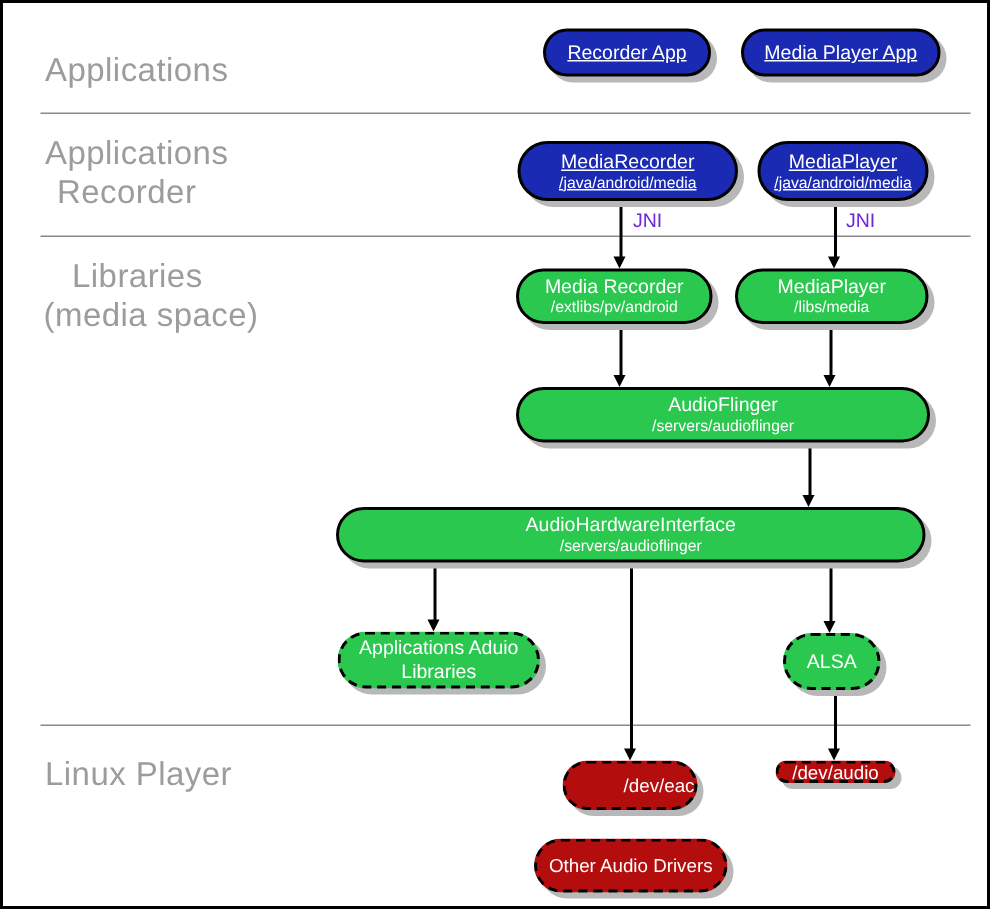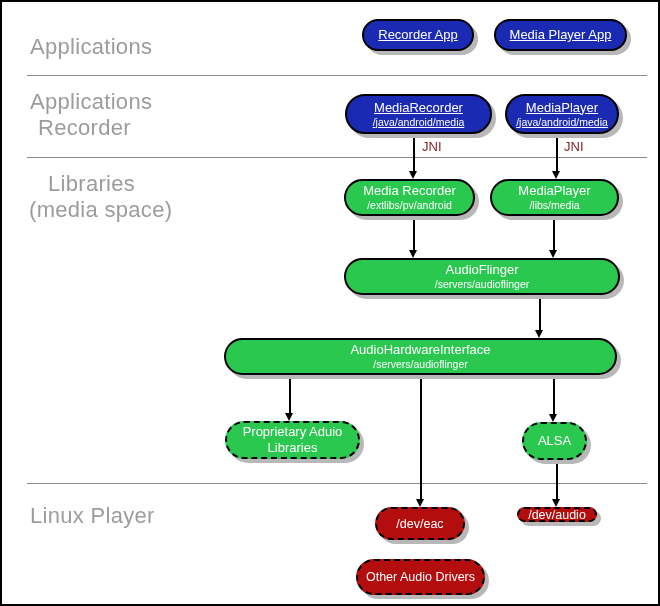--- a/index.html
+++ b/index.html
@@ -25,21 +25,21 @@
   .pill .t{ font-size:13px; line-height:16px; white-space:nowrap; }
   .pill .s{ font-size:10.5px; line-height:13px; white-space:nowrap; }
   .pill .t2{ font-size:13px; line-height:16px; white-space:nowrap; }
   .red .t{ font-size:12.5px; }
   .vline{ position:absolute; width:1.5px; background:#000; }
   .ahead{
     position:absolute; width:0; height:0;
     border-left:4.5px solid transparent; border-right:4.5px solid transparent;
     border-top:8px solid #000;
   }
-  .jni{ position:absolute; font-size:13px; font-weight:500; color:#7f1d1d; }
+  .jni{ position:absolute; font-size:13px; font-weight:500; color:#6d28d9; }
 </style>
 </head>
 <body>
 
 <div id="canvas">
 
   <div class="seclabel" style="left:28px; top:33px;">Applications</div>
 
   <div class="seclabel" style="left:28px; top:88px;">Applications</div>
   <div class="seclabel" style="left:36px; top:114px;">Recorder</div>
@@ -111,29 +111,29 @@
     <div class="t">AudioFlinger</div>
     <div class="s">/servers/audioflinger</div>
   </div>
 
   <div class="pill green" style="left:222px; top:336px; width:393px; height:37px;">
     <div class="t">AudioHardwareInterface</div>
     <div class="s">/servers/audioflinger</div>
   </div>
 
   <div class="pill green dashed" style="left:223px; top:419px; width:135px; height:38px;">
-    <div class="t">Proprietary Aduio</div>
+    <div class="t">Applications Aduio</div>
     <div class="t2">Libraries</div>
   </div>
 
   <div class="pill green dashed" style="left:520px; top:420px; width:65px; height:38px;">
     <div class="t">ALSA</div>
   </div>
 
-  <div class="pill red dashed" style="left:373px; top:505px; width:90px; height:33px;">
+  <div class="pill red dashed" style="left:373px; top:505px; width:90px; height:33px;text-align:right;">
     <div class="t">/dev/eac</div>
   </div>
   <div class="pill red dashed" style="left:515px; top:505px; width:80px; height:15px;">
     <div class="t">/dev/audio</div>
   </div>
   <div class="pill red dashed" style="left:354px; top:557px; width:129px; height:36px;">
     <div class="t">Other Audio Drivers</div>
   </div>
 
 </div>

